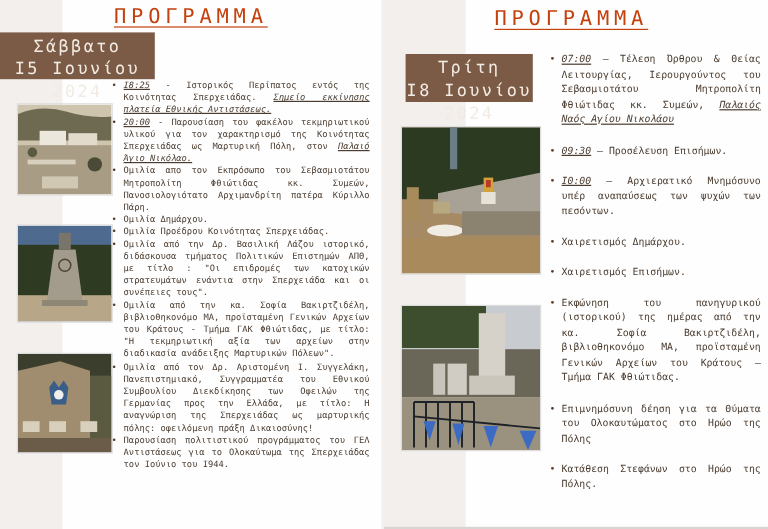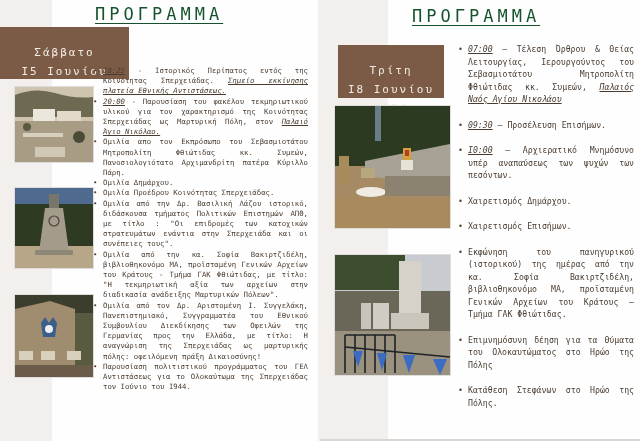--- a/index.html
+++ b/index.html
@@ -6,24 +6,24 @@
   body{width:640px;height:441px;overflow:hidden;background:#f3f0ed;font-family:"DejaVu Serif","Liberation Serif",serif;color:#3a2e25;position:relative;}
   .page{position:absolute;top:0;height:441px;overflow:hidden;}
   .page.left{left:0;width:318px;}
   .page.right{left:320px;width:320px;}
   .strip{position:absolute;top:0;left:0;height:100%;background:#f2efec;}
   .left .strip{width:52px;}
   .right .strip{width:68px;}
   .whitebg{position:absolute;top:0;bottom:0;background:#fefefe;}
   .left .whitebg{left:52px;right:0;}
   .right .whitebg{left:68px;right:0;}
-  .title{position:absolute;font-family:"DejaVu Sans Mono","Liberation Mono",monospace;font-size:17px;letter-spacing:4px;color:#14532d;text-decoration:underline;text-decoration-thickness:1px;text-underline-offset:3px;}
+  .title{position:absolute;font-family:"DejaVu Sans Mono","Liberation Mono",monospace;font-size:17px;letter-spacing:4px;color:#c2410c;text-decoration:underline;text-decoration-thickness:1px;text-underline-offset:3px;}
   .left .title{left:95px;top:4px;}
   .right .title{left:92px;top:6px;}
-  .datebox{position:absolute;background:#7b5b45;color:#f2ebe3;font-family:"DejaVu Sans Mono","Liberation Mono",monospace;font-size:11px;letter-spacing:2px;text-align:center;line-height:19px;padding-top:16px;}
+  .datebox{position:absolute;background:#7b5b45;color:#f2ebe3;font-family:"DejaVu Sans Mono","Liberation Mono",monospace;font-size:14px;letter-spacing:2px;text-align:center;line-height:19px;padding-top:3px;}
   .left .datebox{left:0;top:27px;width:129px;height:36px;}
   .right .datebox{left:18px;top:45px;width:106px;height:37px;}
   .photo{position:absolute;border:1px solid #ddd;overflow:hidden;}
   .items{position:absolute;margin:0;padding:0;list-style:none;font-family:"DejaVu Sans Mono","Liberation Mono",monospace;color:#4a3c30;}
   .left .items{left:93px;top:66px;width:215px;font-size:7.3px;line-height:10.2px;}
   .right .items{left:138px;top:43px;width:176px;font-size:8.2px;line-height:12.5px;}
   .items li{position:relative;padding-left:10px;text-align:justify;}
   .right .items li{margin-bottom:13px;}
   .items li::before{content:"•";position:absolute;left:0;top:0;color:#5a3d2b;}
   .u{text-decoration:underline;font-style:italic;}

